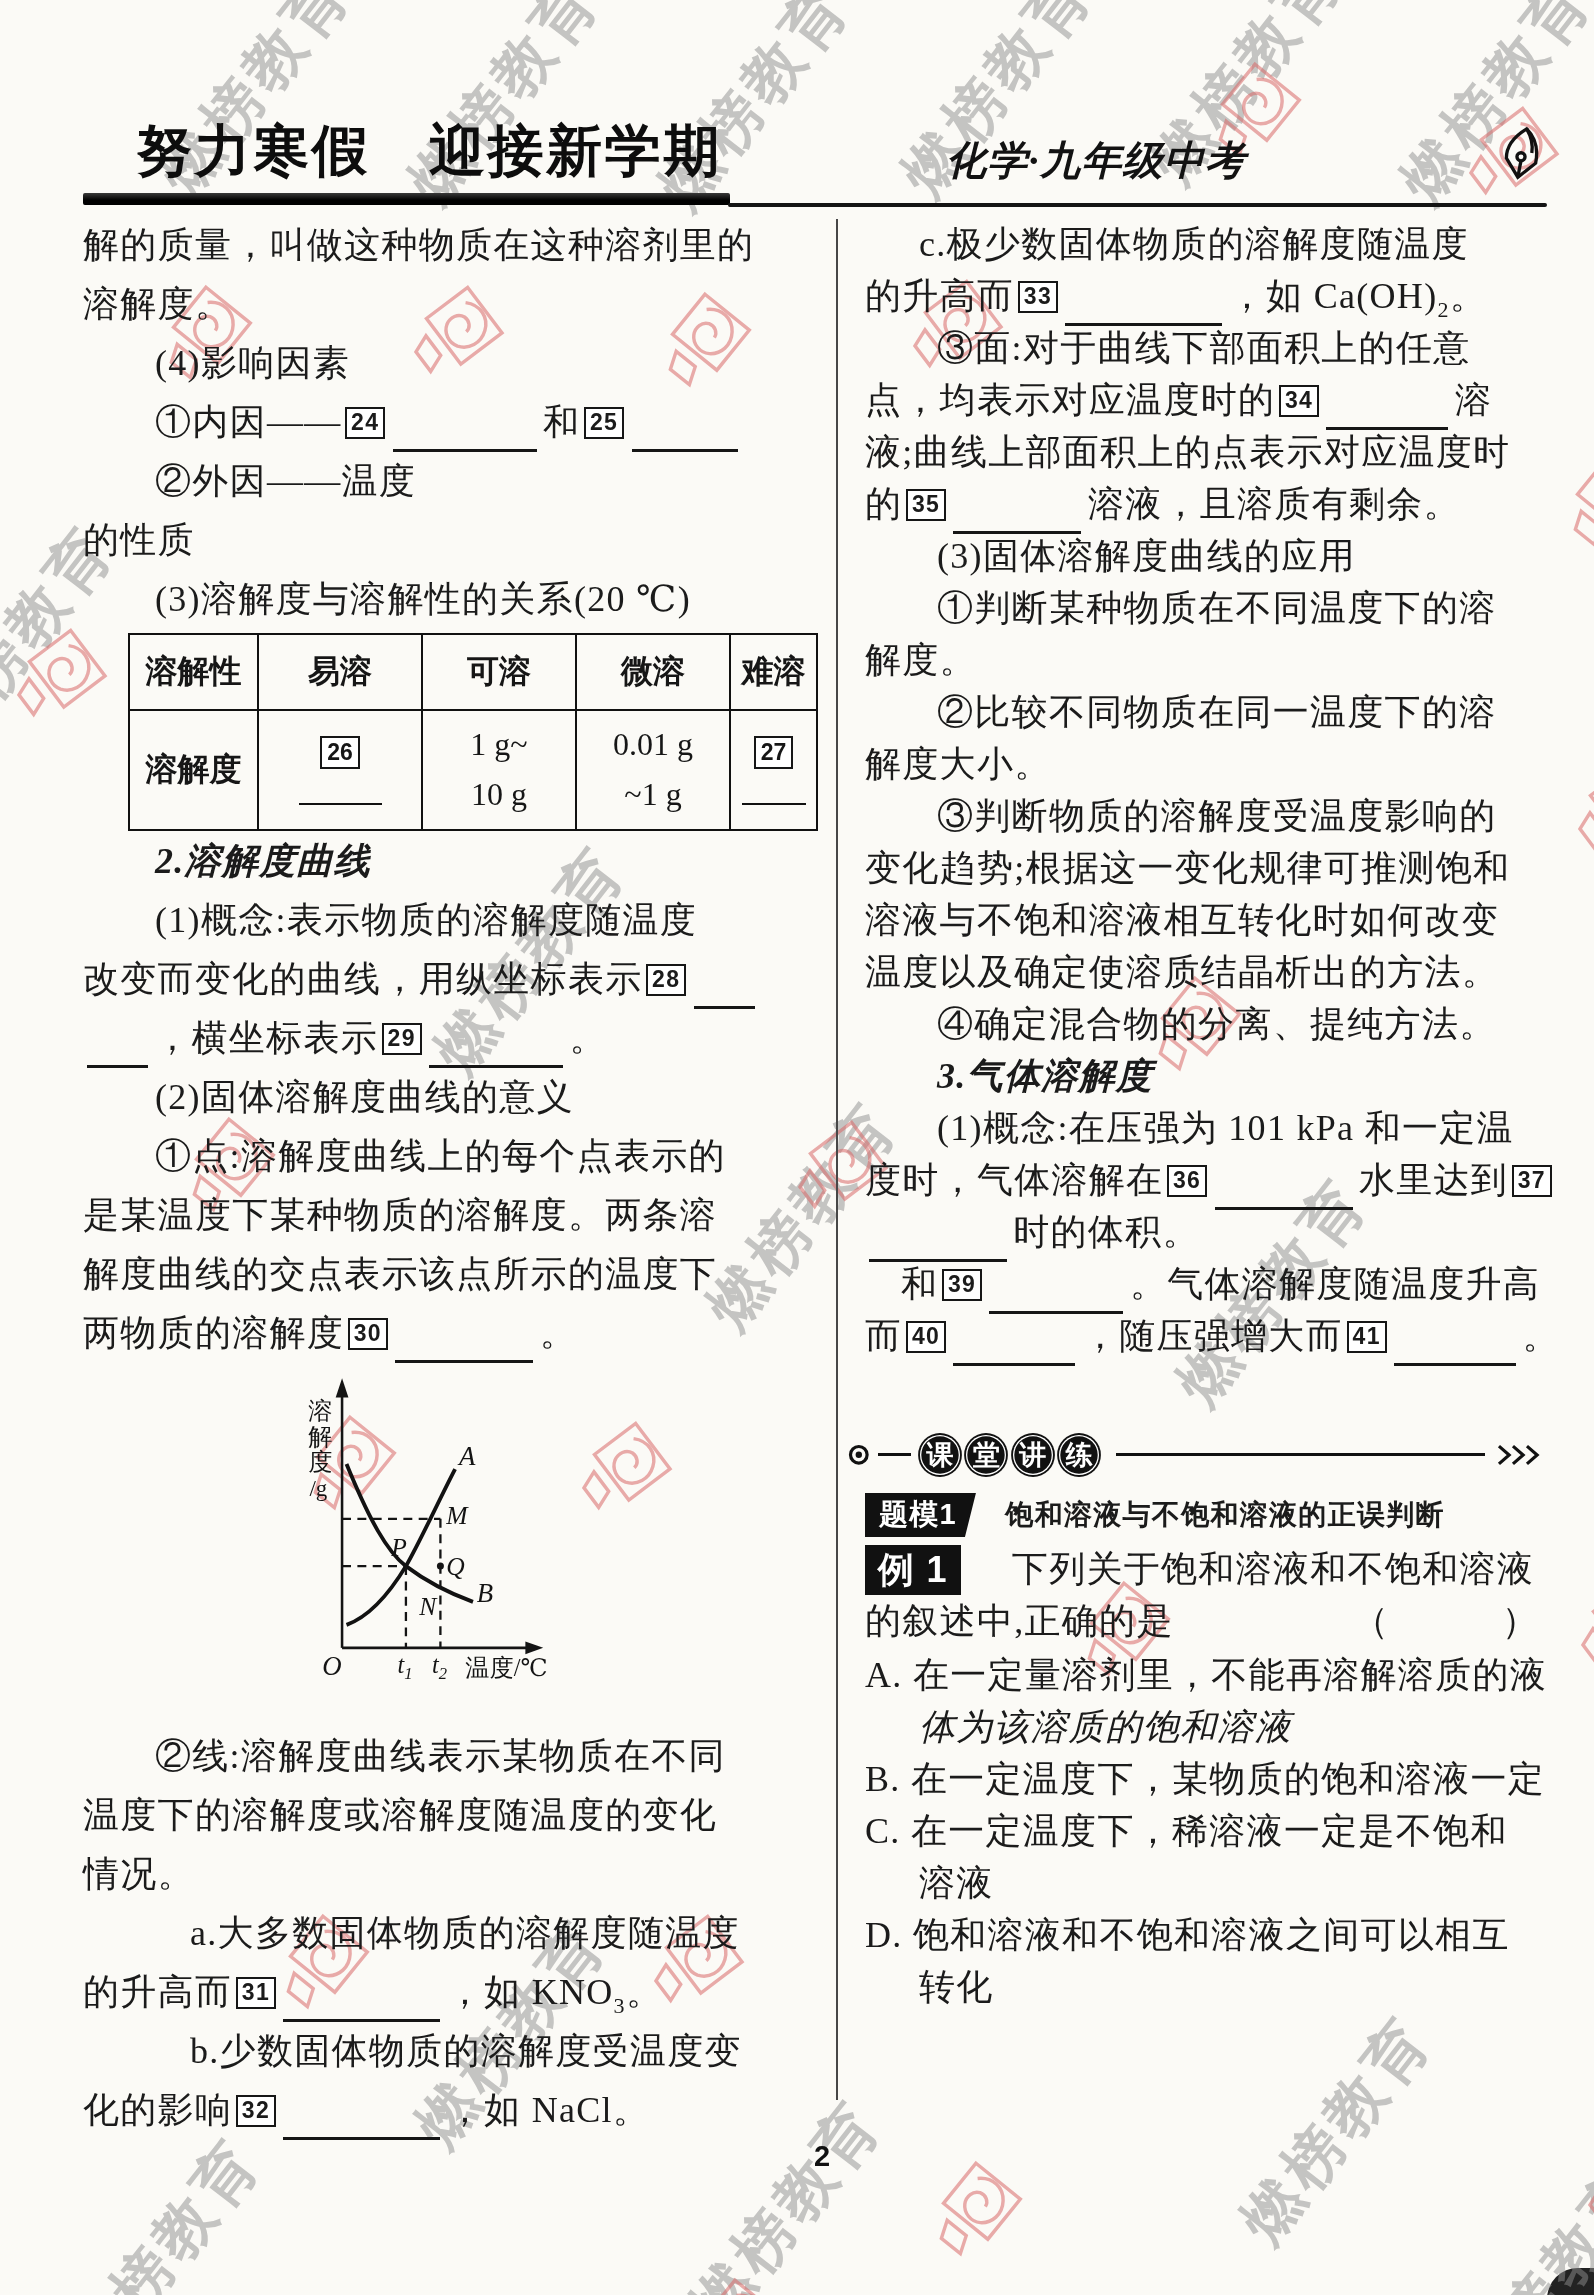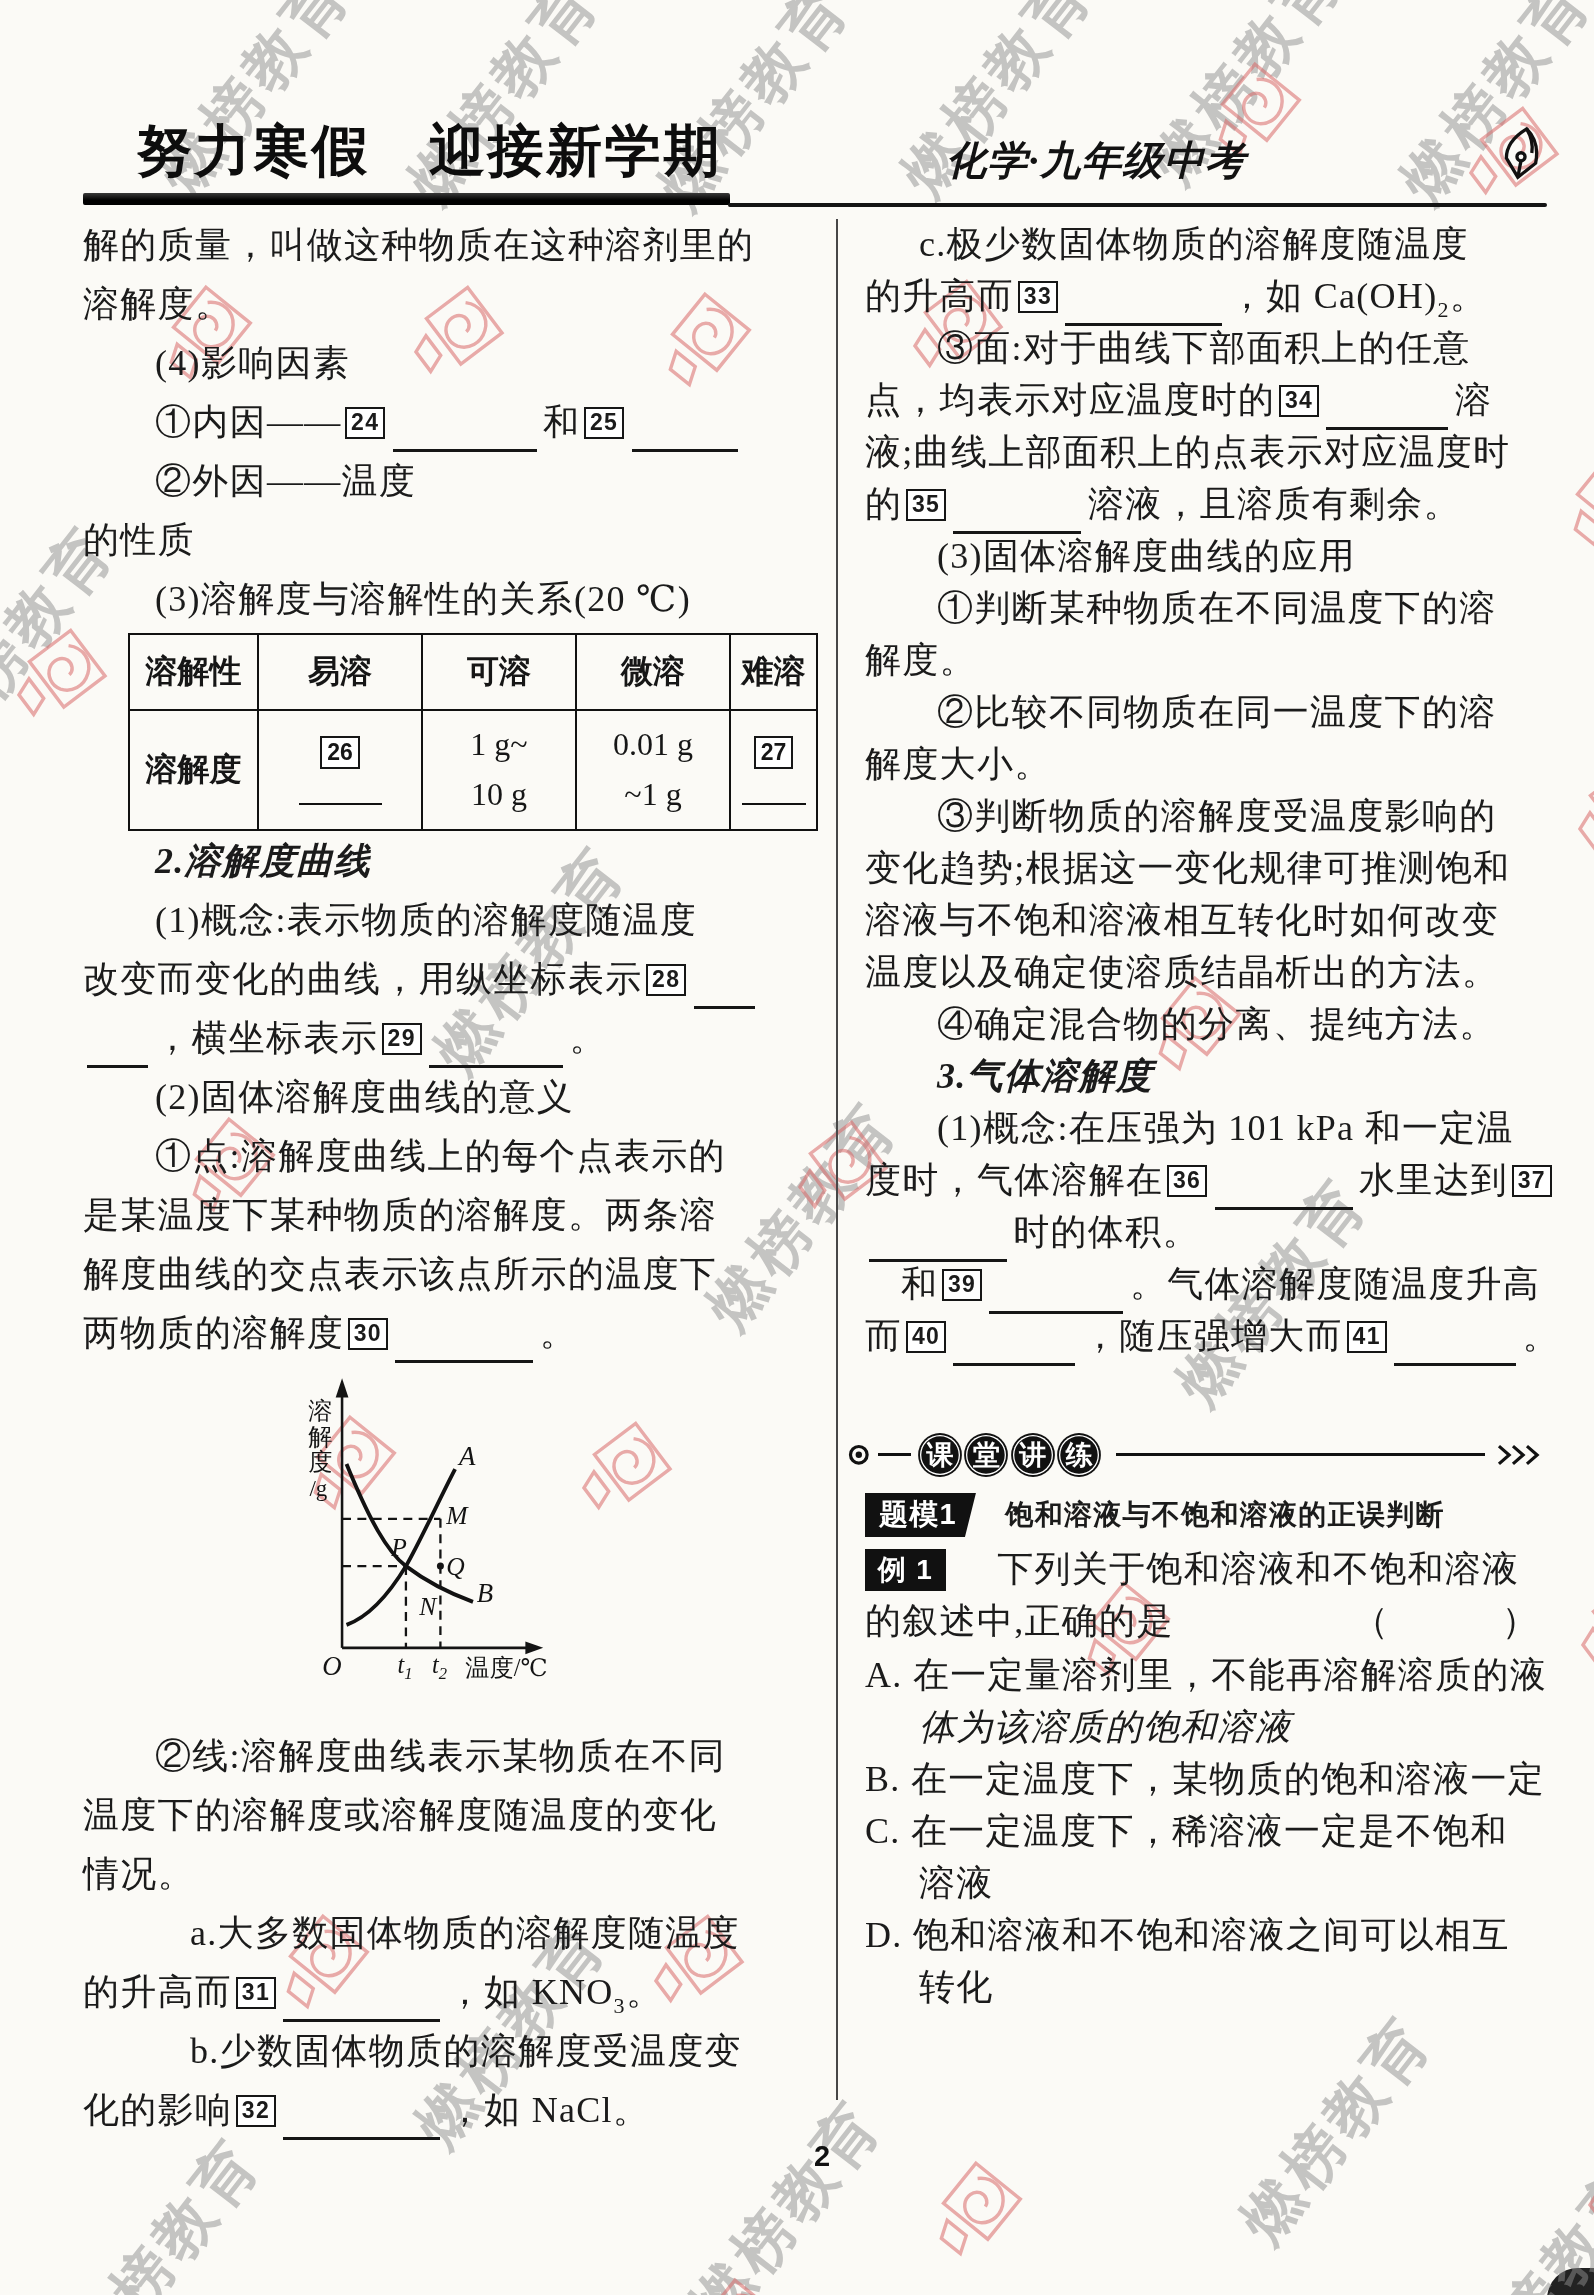--- a/index.html
+++ b/index.html
@@ -45,21 +45,21 @@
   .bline-short{width:33px;height:3.8px;background:#111;margin:0 9px 0 6.4px;}
   .bline-long{flex:1;height:3.8px;background:#111;margin:0 10.2px;}
   
   .exam{position:absolute;left:865px;top:1484px;width:683px;}
   .erow{height:55px;line-height:55px;font-size:36px;letter-spacing:1.3px;white-space:nowrap;}
   .tag-timo{display:inline-block;background:#111;color:#fff;font-family:"Liberation Sans","DejaVu Sans",sans-serif;
             font-weight:bold;font-size:29px;line-height:1;padding:7.7px 19px 7.7px 14px;
             clip-path:polygon(0 0,100% 0,90% 100%,0 100%);vertical-align:middle;}
   .timo-title{font-size:28px;font-weight:bold;margin-left:19px;vertical-align:middle;}
   .tag-li{display:inline-block;background:#111;color:#fff;font-family:"Liberation Sans","DejaVu Sans",sans-serif;
-          font-weight:bold;font-size:28px;line-height:1;padding:7px 12.8px;vertical-align:middle;}
+          font-weight:bold;font-size:36px;line-height:1;padding:7px 12.8px;vertical-align:middle;}
   .stem1{margin-left:41px;vertical-align:middle;}
   .rfloat{float:right;margin-right:9px;}
   .exam .tline{height:52px;line-height:52px;}
   
   .page-number{position:absolute;left:814px;top:2140px;font-size:29px;font-weight:bold;
                font-family:"Liberation Sans","DejaVu Sans",sans-serif;color:#111;}
   .corner-mark{position:absolute;right:-11.5px;bottom:-10.2px;width:59px;height:37px;background:#222;
                border-top-left-radius:31px;}
 </style>
 </head>

